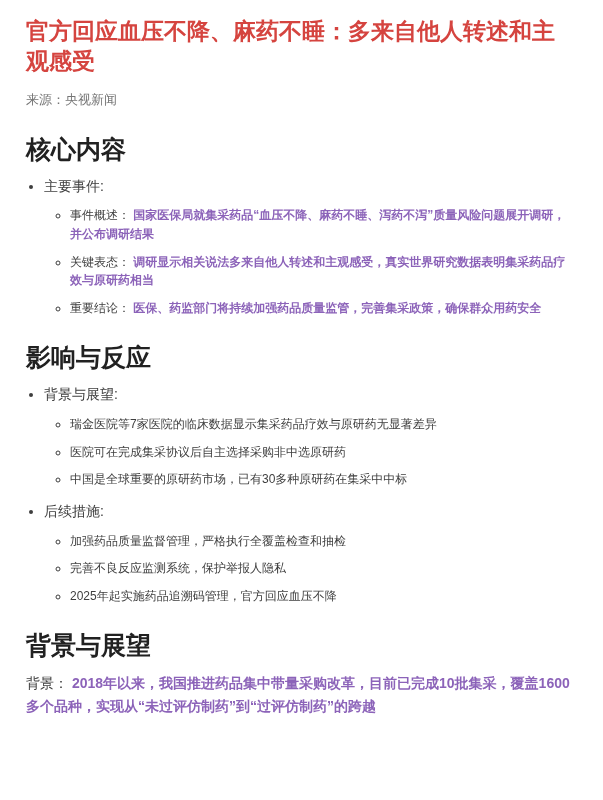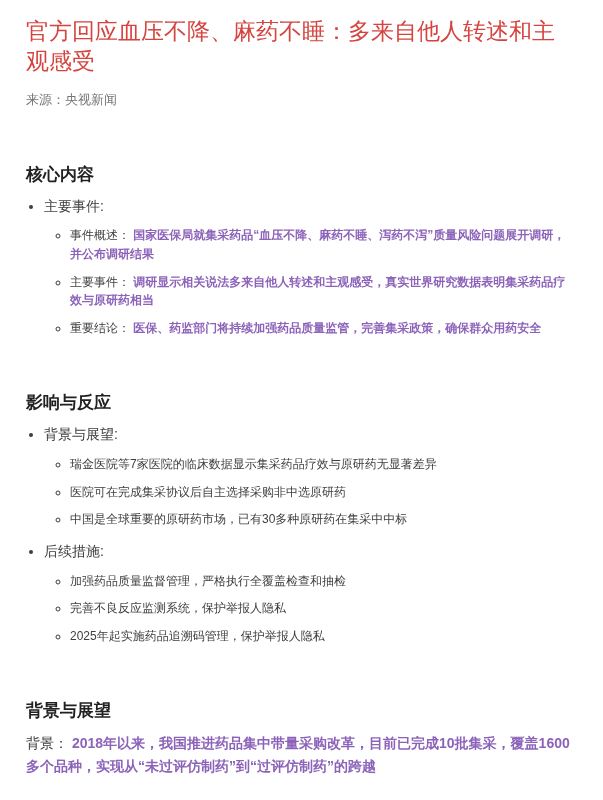--- a/index.html
+++ b/index.html
@@ -14,34 +14,34 @@
   body{
     width:603px;
     min-height:800px;
     font-family:"Liberation Sans","DejaVu Sans",sans-serif;
     color:var(--body-text);
   }
   .page{padding:12px 26px 20px 26px;}
   h1.doc-title{
     font-size:23px;
     line-height:1.32;
-    font-weight:400;
+    font-weight:700;
     color:var(--title-red);
     margin:4px 0 14px 0;
   }
   .source-line{
     font-size:13px;
     color:var(--muted);
     margin:0 0 6px 0;
   }
   h2.section-heading{
-    font-size:17px;
+    font-size:25px;
     font-weight:700;
     color:var(--heading-dark);
-    margin:54px 0 10px 0;
+    margin:24px 0 10px 0;
   }
   ul.lv1{
     list-style:disc;
     margin:10px 0 10px 0;
     padding-left:18px;
   }
   ul.lv1 > li{
     font-size:14px;
     line-height:1.55;
     margin:6px 0;
@@ -80,21 +80,21 @@
   <h2 class="section-heading">核心内容</h2>
   <ul class="lv1">
     <li>
       <span class="item-label">主要事件:</span>
       <ul class="lv2">
         <li>
           <span class="item-label">事件概述：</span>
           <span class="hl">国家医保局就集采药品“血压不降、麻药不睡、泻药不泻”质量风险问题展开调研，并公布调研结果</span>
         </li>
         <li>
-          <span class="item-label">主要事件：</span>
+          <span class="item-label">关键表态：</span>
           <span class="hl">调研显示相关说法多来自他人转述和主观感受，真实世界研究数据表明集采药品疗效与原研药相当</span>
         </li>
         <li>
           <span class="item-label">重要结论：</span>
           <span class="hl">医保、药监部门将持续加强药品质量监管，完善集采政策，确保群众用药安全</span>
         </li>
       </ul>
     </li>
   </ul>
 
@@ -106,21 +106,21 @@
         <li>瑞金医院等7家医院的临床数据显示集采药品疗效与原研药无显著差异</li>
         <li>医院可在完成集采协议后自主选择采购非中选原研药</li>
         <li>中国是全球重要的原研药市场，已有30多种原研药在集采中中标</li>
       </ul>
     </li>
     <li>
       <span class="item-label">后续措施:</span>
       <ul class="lv2">
         <li>加强药品质量监督管理，严格执行全覆盖检查和抽检</li>
         <li>完善不良反应监测系统，保护举报人隐私</li>
-        <li>2025年起实施药品追溯码管理，保护举报人隐私</li>
+        <li>2025年起实施药品追溯码管理，官方回应血压不降</li>
       </ul>
     </li>
   </ul>
 
   <h2 class="section-heading">背景与展望</h2>
   <p class="bg-para">
     <span class="item-label">背景：</span>
     <span class="hl">2018年以来，我国推进药品集中带量采购改革，目前已完成10批集采，覆盖1600多个品种，实现从“未过评仿制药”到“过评仿制药”的跨越</span>
   </p>
 

